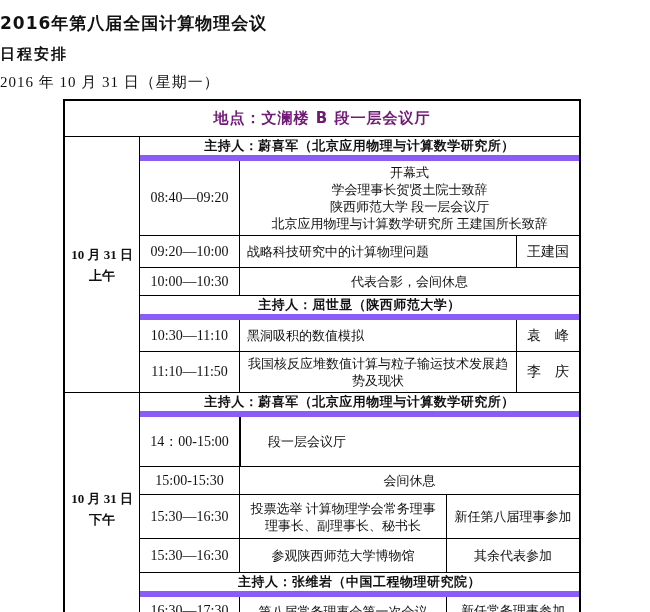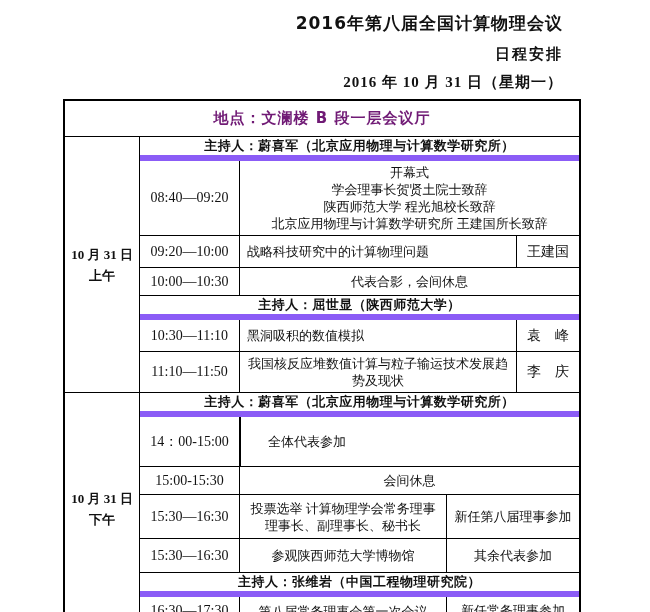--- a/index.html
+++ b/index.html
@@ -4,34 +4,34 @@
 <style>
   html,body{margin:0;padding:0;}
   body{
     width:650px;height:612px;
     background:#ffffff;
     color:#111111;
     font-family:"Liberation Serif","DejaVu Serif",serif;
     overflow:hidden;
   }
   
-  .doc-header{width:563px;text-align:right;}
+  .doc-header{width:563px;text-align:left;}
   .doc-title{
     padding-top:12px;
     font-family:"DejaVu Sans","Liberation Sans",sans-serif;
     font-weight:bold;font-size:17px;line-height:22px;letter-spacing:1px;
   }
   .doc-subtitle{
     margin-top:11px;
     font-family:"DejaVu Sans","Liberation Sans",sans-serif;
     font-weight:bold;font-size:15px;line-height:18px;letter-spacing:2px;
   }
   .doc-dateline{
     margin-top:10px;
-    font-size:15px;line-height:18px;font-weight:bold;letter-spacing:1px;
+    font-size:15px;line-height:18px;font-weight:normal;letter-spacing:1px;
   }
   
   .sched-table{
     box-sizing:border-box;
     width:518px;margin-left:63px;margin-top:8px;
     border:2px solid #000;
     background:#fff;
   }
   .loc-row{
     box-sizing:border-box;height:36px;
@@ -114,21 +114,21 @@
 
       <div class="host-row">
         <span>主持人：蔚喜军（北京应用物理与计算数学研究所）</span>
       </div>
 
       <div class="srow h-open">
         <div class="time-cell">08:40—09:20</div>
         <div class="content-cell centered">
           <span class="line">开幕式</span>
           <span class="line">学会理事长贺贤土院士致辞</span>
-          <span class="line">陕西师范大学 程光旭校长致辞</span>
+          <span class="line">陕西师范大学 段一层会议厅</span>
           <span class="line">北京应用物理与计算数学研究所 王建国所长致辞</span>
         </div>
       </div>
 
       <div class="srow h-single">
         <div class="time-cell">09:20—10:00</div>
         <div class="content-cell left">战略科技研究中的计算物理问题</div>
         <div class="speaker-cell">王建国</div>
       </div>
 
@@ -162,21 +162,21 @@
       <span class="line">下午</span>
     </div>
     <div class="section-body">
 
       <div class="host-row">
         <span>主持人：蔚喜军（北京应用物理与计算数学研究所）</span>
       </div>
 
       <div class="srow h-twob">
         <div class="time-cell">14：00-15:00</div>
-        <div class="attendee-cell">全体代表参加</div>
+        <div class="attendee-cell">段一层会议厅</div>
       </div>
 
       <div class="srow h-rest">
         <div class="time-cell">15:00-15:30</div>
         <div class="content-cell centered">会间休息</div>
       </div>
 
       <div class="srow h-two">
         <div class="time-cell">15:30—16:30</div>
         <div class="content-cell centered">

